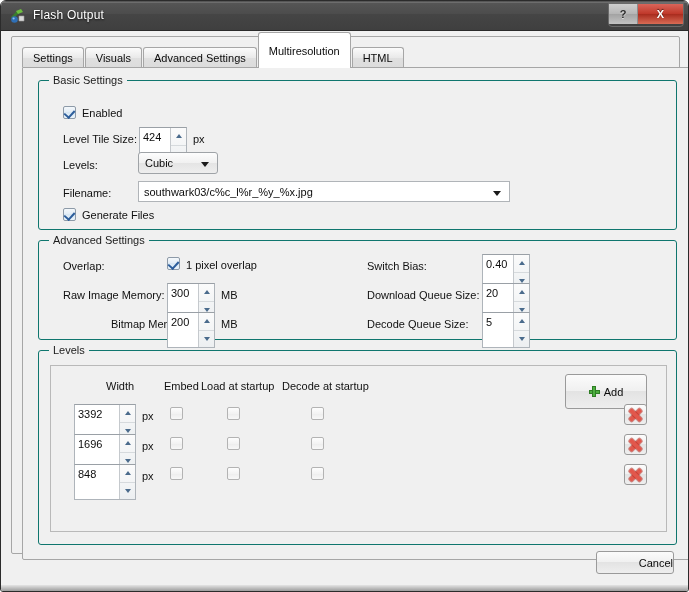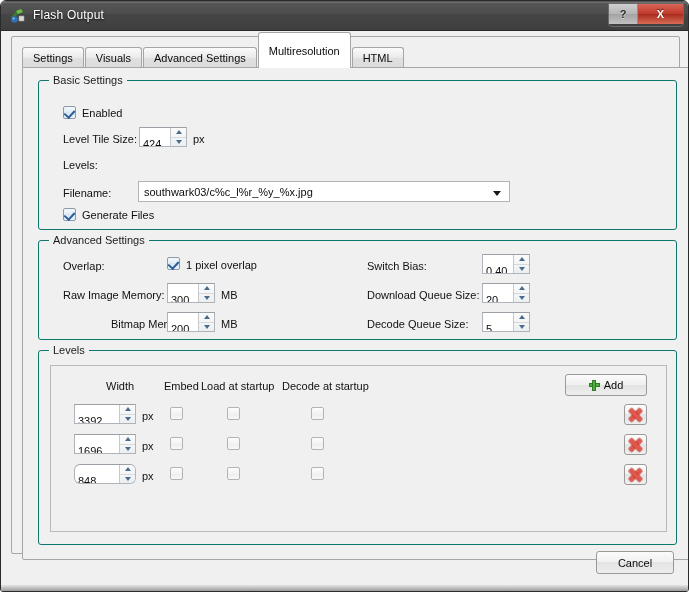--- a/index.html
+++ b/index.html
@@ -202,23 +202,23 @@
 
   
   .inp {
     position: absolute;
     box-sizing: border-box;
     background: #ffffff;
     border: 1px solid #aeb4ba;
     border-top-color: #9aa0a6;
     font-size: 11px;
     color: #0c0c0c;
-    padding: 8px 3px;
+    padding: 1px 3px;
     line-height: 16px;
-    height: 20px;
+    height: 36px;
     overflow: hidden;
     white-space: nowrap;
   }
 
   
   .spin {
     position: absolute;
     top: 0; right: 0;
     width: 16px; height: 100%;
     box-sizing: border-box;
@@ -421,20 +421,24 @@
                   <span class="arw up"></span>
                 </span>
               <span class="spin-btn dn">
                   <span class="arw dn"></span>
                 </span>
             </span>
           </div>
           <div class="lbl" style="left:154px; top:51px;">px</div>
 
           <div class="lbl" style="left:24px; top:77px;">Levels:</div>
+          <div class="combo-btn" style="left:99px; top:71px; width:80px;">
+            <span>Cubic</span>
+            <span class="cb-arrow"></span>
+          </div>
 
           <div class="lbl" style="left:24px; top:105px;">Filename:</div>
           <div class="combo-flat" style="left:99px; top:100px; width:372px;">
             <span>southwark03/c%c_l%r_%y_%x.jpg</span>
             <span class="cb-arrow"></span>
           </div>
 
           <div class="cb checked" style="left:24px; top:127px;"></div>
           <div class="lbl" style="left:43px; top:127px;">Generate Files</div>
         </div>
@@ -517,21 +521,21 @@
         <div class="group" style="left:15px; top:282px; width:639px; height:195px;">
           <div class="group-title">Levels</div>
 
           <div class="levels-panel" style="left:11px; top:14px; width:617px; height:167px;">
 
             <div class="lbl" style="left:55px; top:13px; font-size:11px;">Width</div>
             <div class="lbl" style="left:113px; top:13px;">Embed</div>
             <div class="lbl" style="left:150px; top:13px;">Load at startup</div>
             <div class="lbl" style="left:231px; top:13px;">Decode at startup</div>
 
-            <div class="btn add" style="left:514px; top:8px; width:82px; height:22px;">
+            <div class="btn add" style="left:514px; top:8px; width:82px; height:35px;">
               <span class="plus-icon"></span>
               <span>Add</span>
             </div>
 
             <div>
               <div class="inp" style="left:23px; top:38px; width:62px;">
                 <span>3392</span>
                 <span class="spin">
                   <span class="spin-btn up">
                       <span class="arw up"></span>
@@ -565,21 +569,21 @@
               <div class="lbl" style="left:91px; top:73px;">px</div>
               <div class="cb unchecked" style="left:119px; top:71px;"></div>
               <div class="cb unchecked" style="left:176px; top:71px;"></div>
               <div class="cb unchecked" style="left:260px; top:71px;"></div>
               <div class="del-btn" style="left:573px; top:68px;">
                 <span class="x-icon"></span>
               </div>
             </div>
 
             <div>
-              <div class="inp" style="left:23px; top:98px; width:62px;border-radius:6px;">
+              <div class="inp" style="left:23px; top:98px; width:62px;">
                 <span>848</span>
                 <span class="spin">
                   <span class="spin-btn up">
                       <span class="arw up"></span>
                     </span>
                   <span class="spin-btn dn">
                       <span class="arw dn"></span>
                     </span>
                 </span>
               </div>
@@ -591,20 +595,20 @@
                 <span class="x-icon"></span>
               </div>
             </div>
 
           </div>
         </div>
 
       </div>
     </div>
 
-    <div class="btn" style="left:595px; top:520px; width:78px; height:23px;">
+    <div class="btn" style="left:595px; top:520px; width:78px; height:23px;justify-content:flex-end;">
       <span>Cancel</span>
     </div>
 
   </div>
 
   <div class="bottom-shadow"></div>
 </div>
 
 </body></html>

